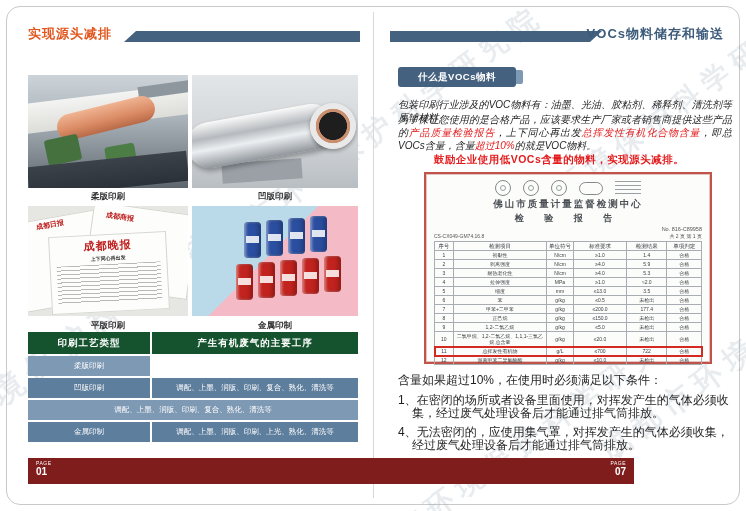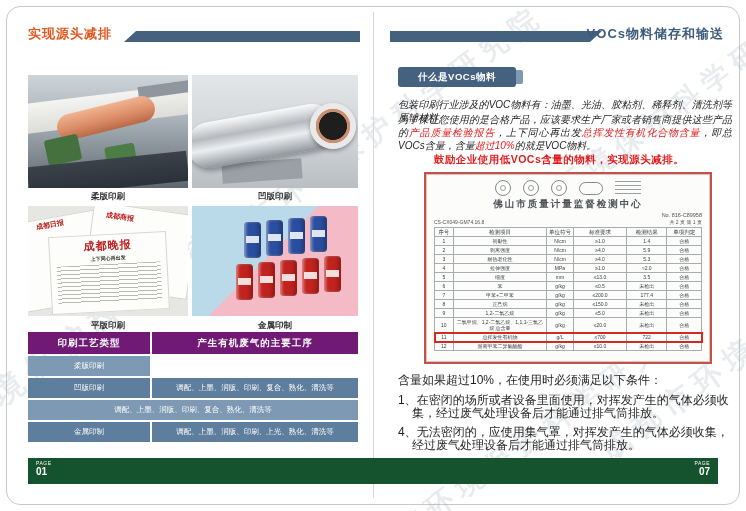--- a/index.html
+++ b/index.html
@@ -60,21 +60,21 @@
 
   .photo-label { position:absolute; width:160px; text-align:center; font-size:8.5px; font-weight:bold; color:#333; }
   .lbl1 { left:28px; top:191px; } .lbl2 { left:192px; top:191px; width:166px; }
   .lbl3 { left:28px; top:320px; } .lbl4 { left:192px; top:320px; width:166px; }
 
   
   .ptable { position:absolute; left:28px; top:332px; width:330px; }
   .prow { display:flex; gap:2px; margin-bottom:2px; }
   .pcell { color:#fff; display:flex; align-items:center; justify-content:center; text-align:center; }
   .pc1 { width:122px; } .pc2 { flex:1; }
-  .phead .pcell { background:#701a75; height:22px; font-size:9.5px; font-weight:bold; letter-spacing:1px; }
+  .phead .pcell { background:#14532d; height:22px; font-size:9.5px; font-weight:bold; letter-spacing:1px; }
   .pbody .pcell { height:20px; font-size:7.5px; }
   .row-light .pcell { background:#7e99b4; }
   .row-dark .pcell { background:#5e7e9d; }
 
   
   .tag { position:absolute; left:398px; top:67px; width:118px; height:20px; }
   .tag-accent { position:absolute; right:-7px; top:3px; width:12px; height:14px; background:#7e99b4; border-radius:2px; }
   .tag-main { position:absolute; inset:0; background:#44617f; border-radius:3px; color:#fff; font-size:9.5px; font-weight:bold; display:flex; align-items:center; justify-content:center; letter-spacing:.5px; }
   .rp-text { position:absolute; left:398px; width:334px; font-size:10px; line-height:13px; color:#1f1f1f; text-align:justify;font-style:italic; }
   #para1 { top:98px; }
@@ -97,21 +97,21 @@
   #cert-table th, #cert-table td { border:1px solid #a7adb3; font-size:5px; color:#3c4146; text-align:center; padding:1px 1px; font-weight:normal; line-height:6px; overflow:hidden; }
   #cert-table th { font-size:5.5px; }
   #cert-table tr.hl { outline:2px solid #d42a22; outline-offset:-1px; }
 
   .cond { position:absolute; left:398px; width:336px; font-size:12px; line-height:13px; color:#1f1f1f; }
   #cond-intro { top:374px; }
   #cond1 { top:394px; padding-left:14px; text-indent:-14px; }
   #cond2 { top:426px; padding-left:14px; text-indent:-14px; }
 
   
-  #footer { position:absolute; left:28px; top:458px; width:690px; height:26px; background:#14532d; color:#fff; }
+  #footer { position:absolute; left:28px; top:458px; width:606px; height:26px; background:#7f1d1d; color:#fff; }
   .pageblock { position:absolute; top:3px; line-height:1; }
   .pageblock .pl { font-size:5px; letter-spacing:.5px; display:block; }
   .pageblock .pn { font-size:10px; font-weight:bold; display:block; margin-top:1px; }
   #page-left-num { left:8px; } #page-right-num { right:8px; text-align:right; }
 </style>
 </head>
 <body>
 
 <div id="canvas">
   <div class="frame"></div>
@@ -206,20 +206,21 @@
 
     <div id="cert">
       <div class="cert-logos">
         <div class="stamp"></div>
         <div class="stamp"></div>
         <div class="stamp"></div>
         <div class="stamp-oval"></div>
         <div class="stamp-textblock"></div>
       </div>
       <div class="cert-center">佛山市质量计量监督检测中心</div>
+      <div class="cert-title">检 验 报 告</div>
       <div class="cert-no">No. 816-C89958</div>
       <div class="cert-inforow">
         <span>CS-CX049-GM74.16.8</span>
         <span>共 2 页 第 1 页</span>
       </div>
       <table id="cert-table">
         <colgroup>
             <col style="width:7%">
             <col style="width:35%">
             <col style="width:10%">

